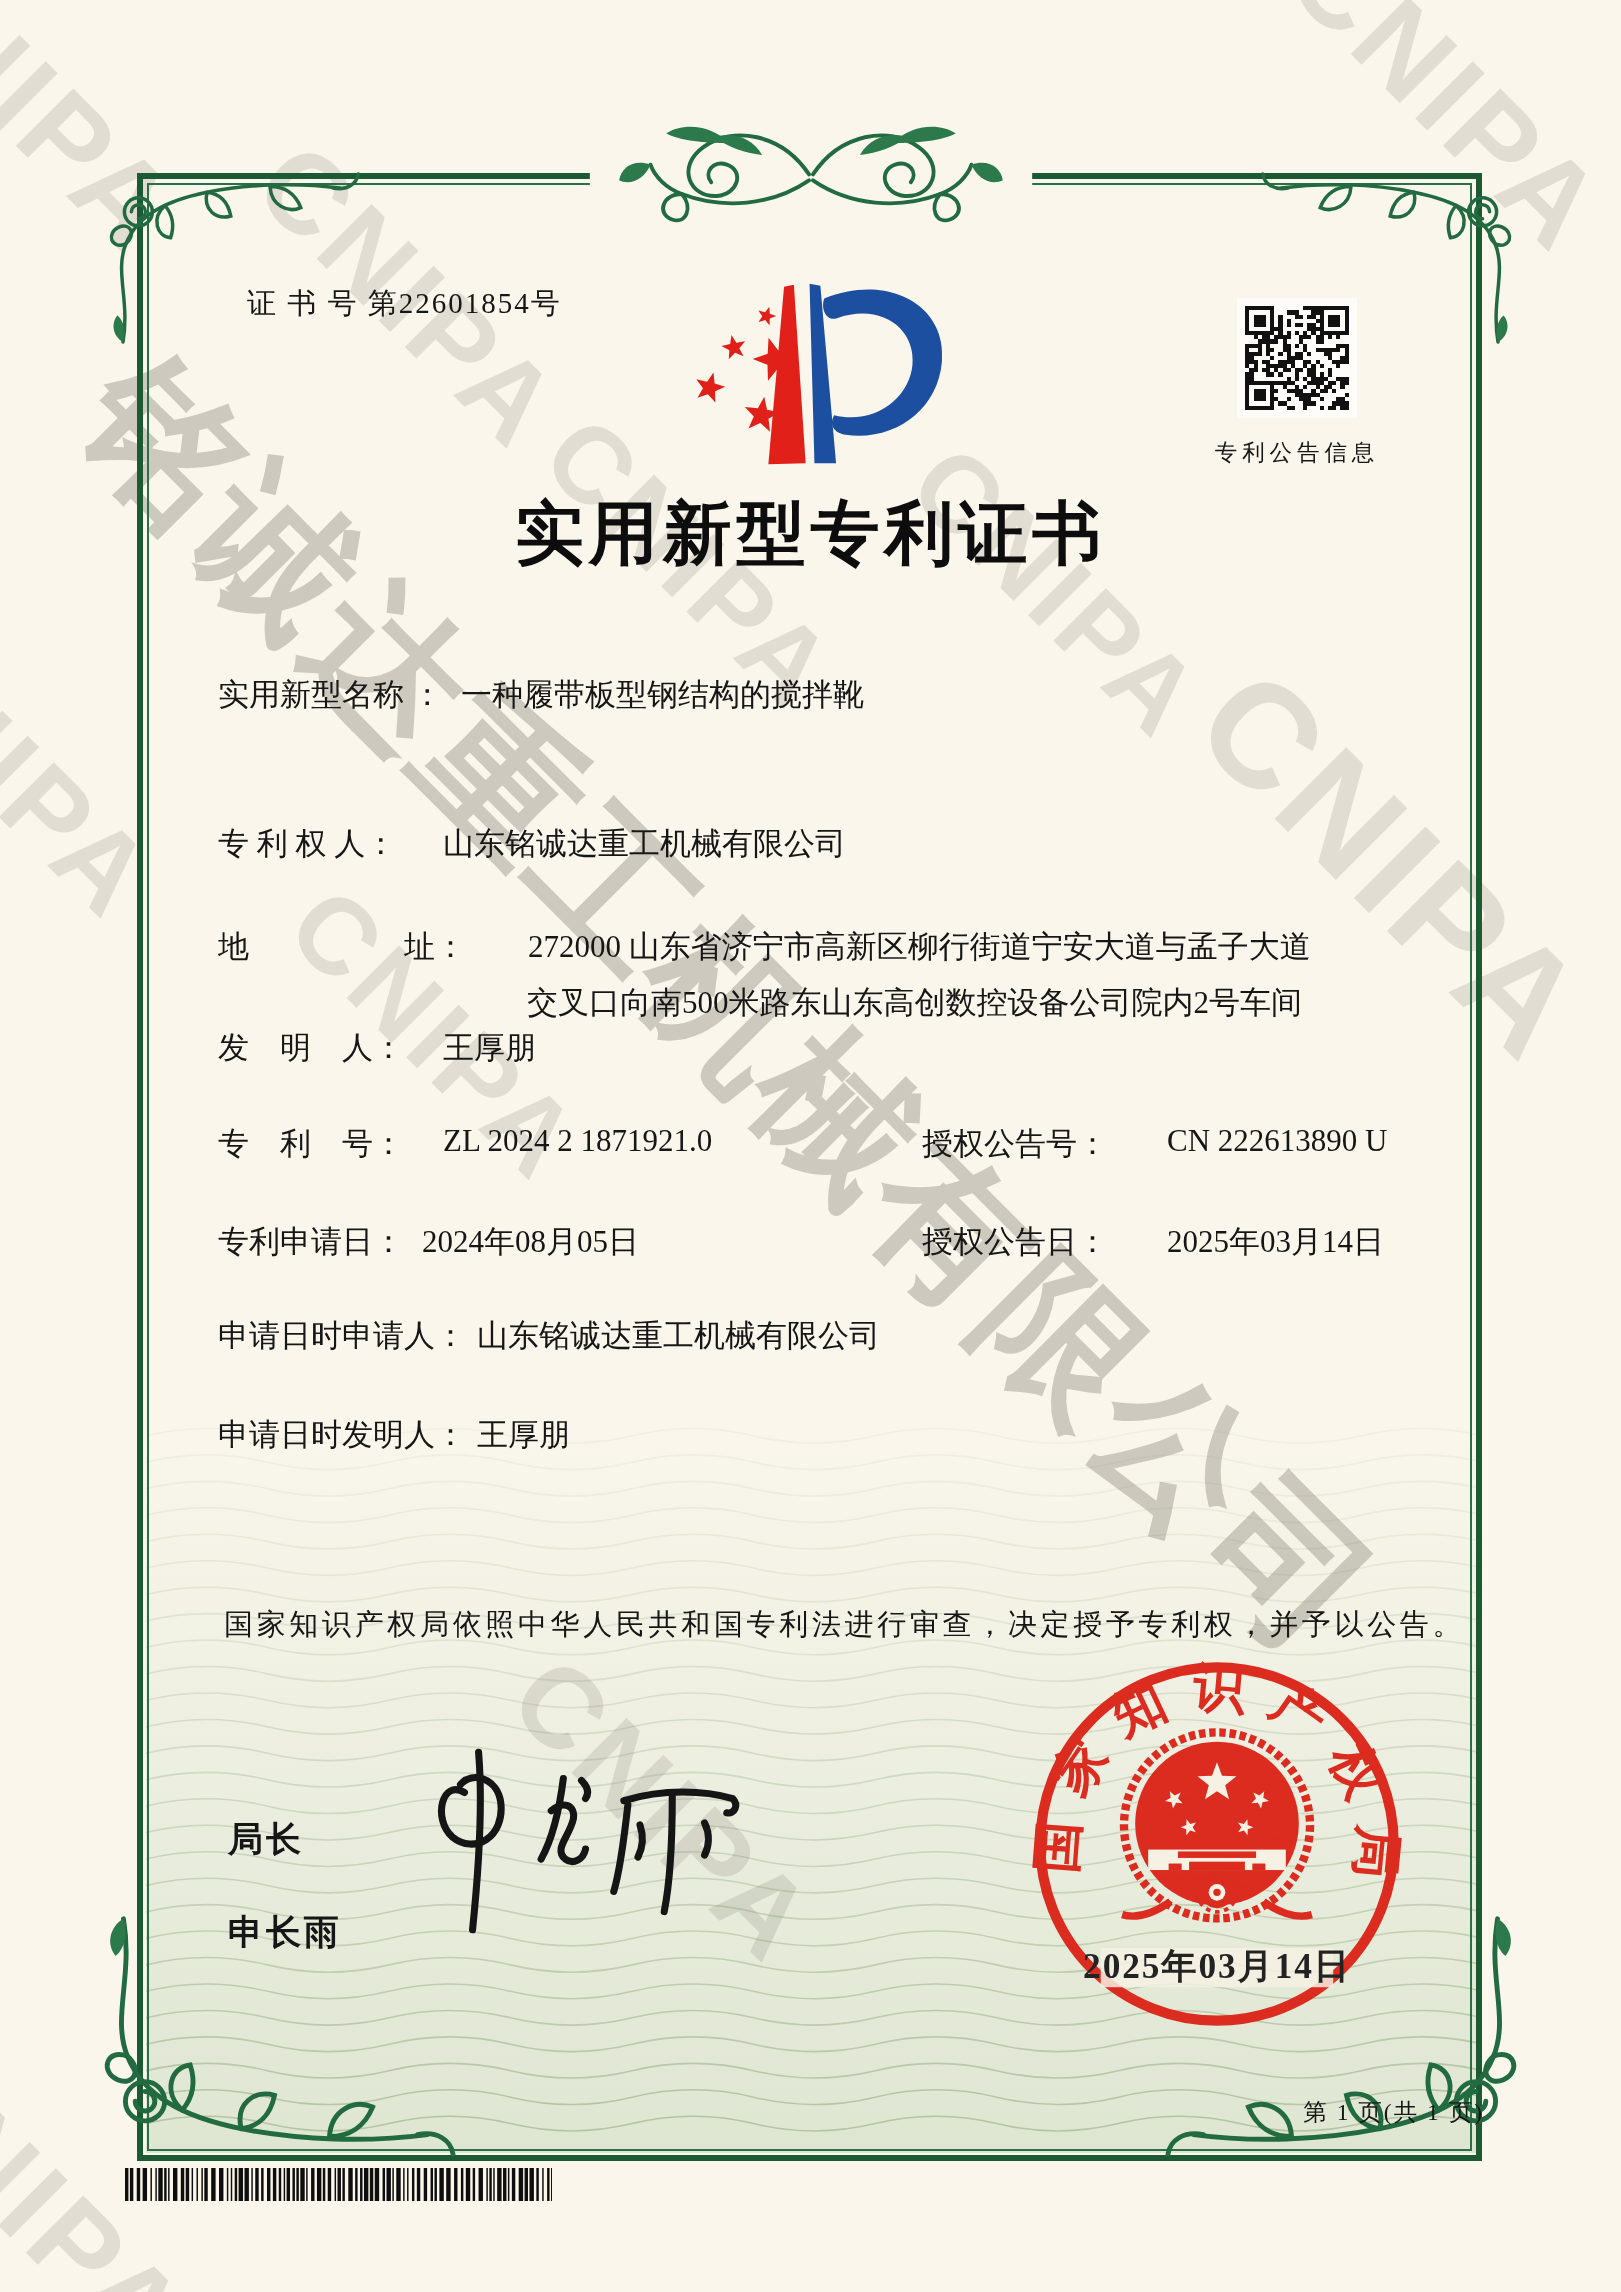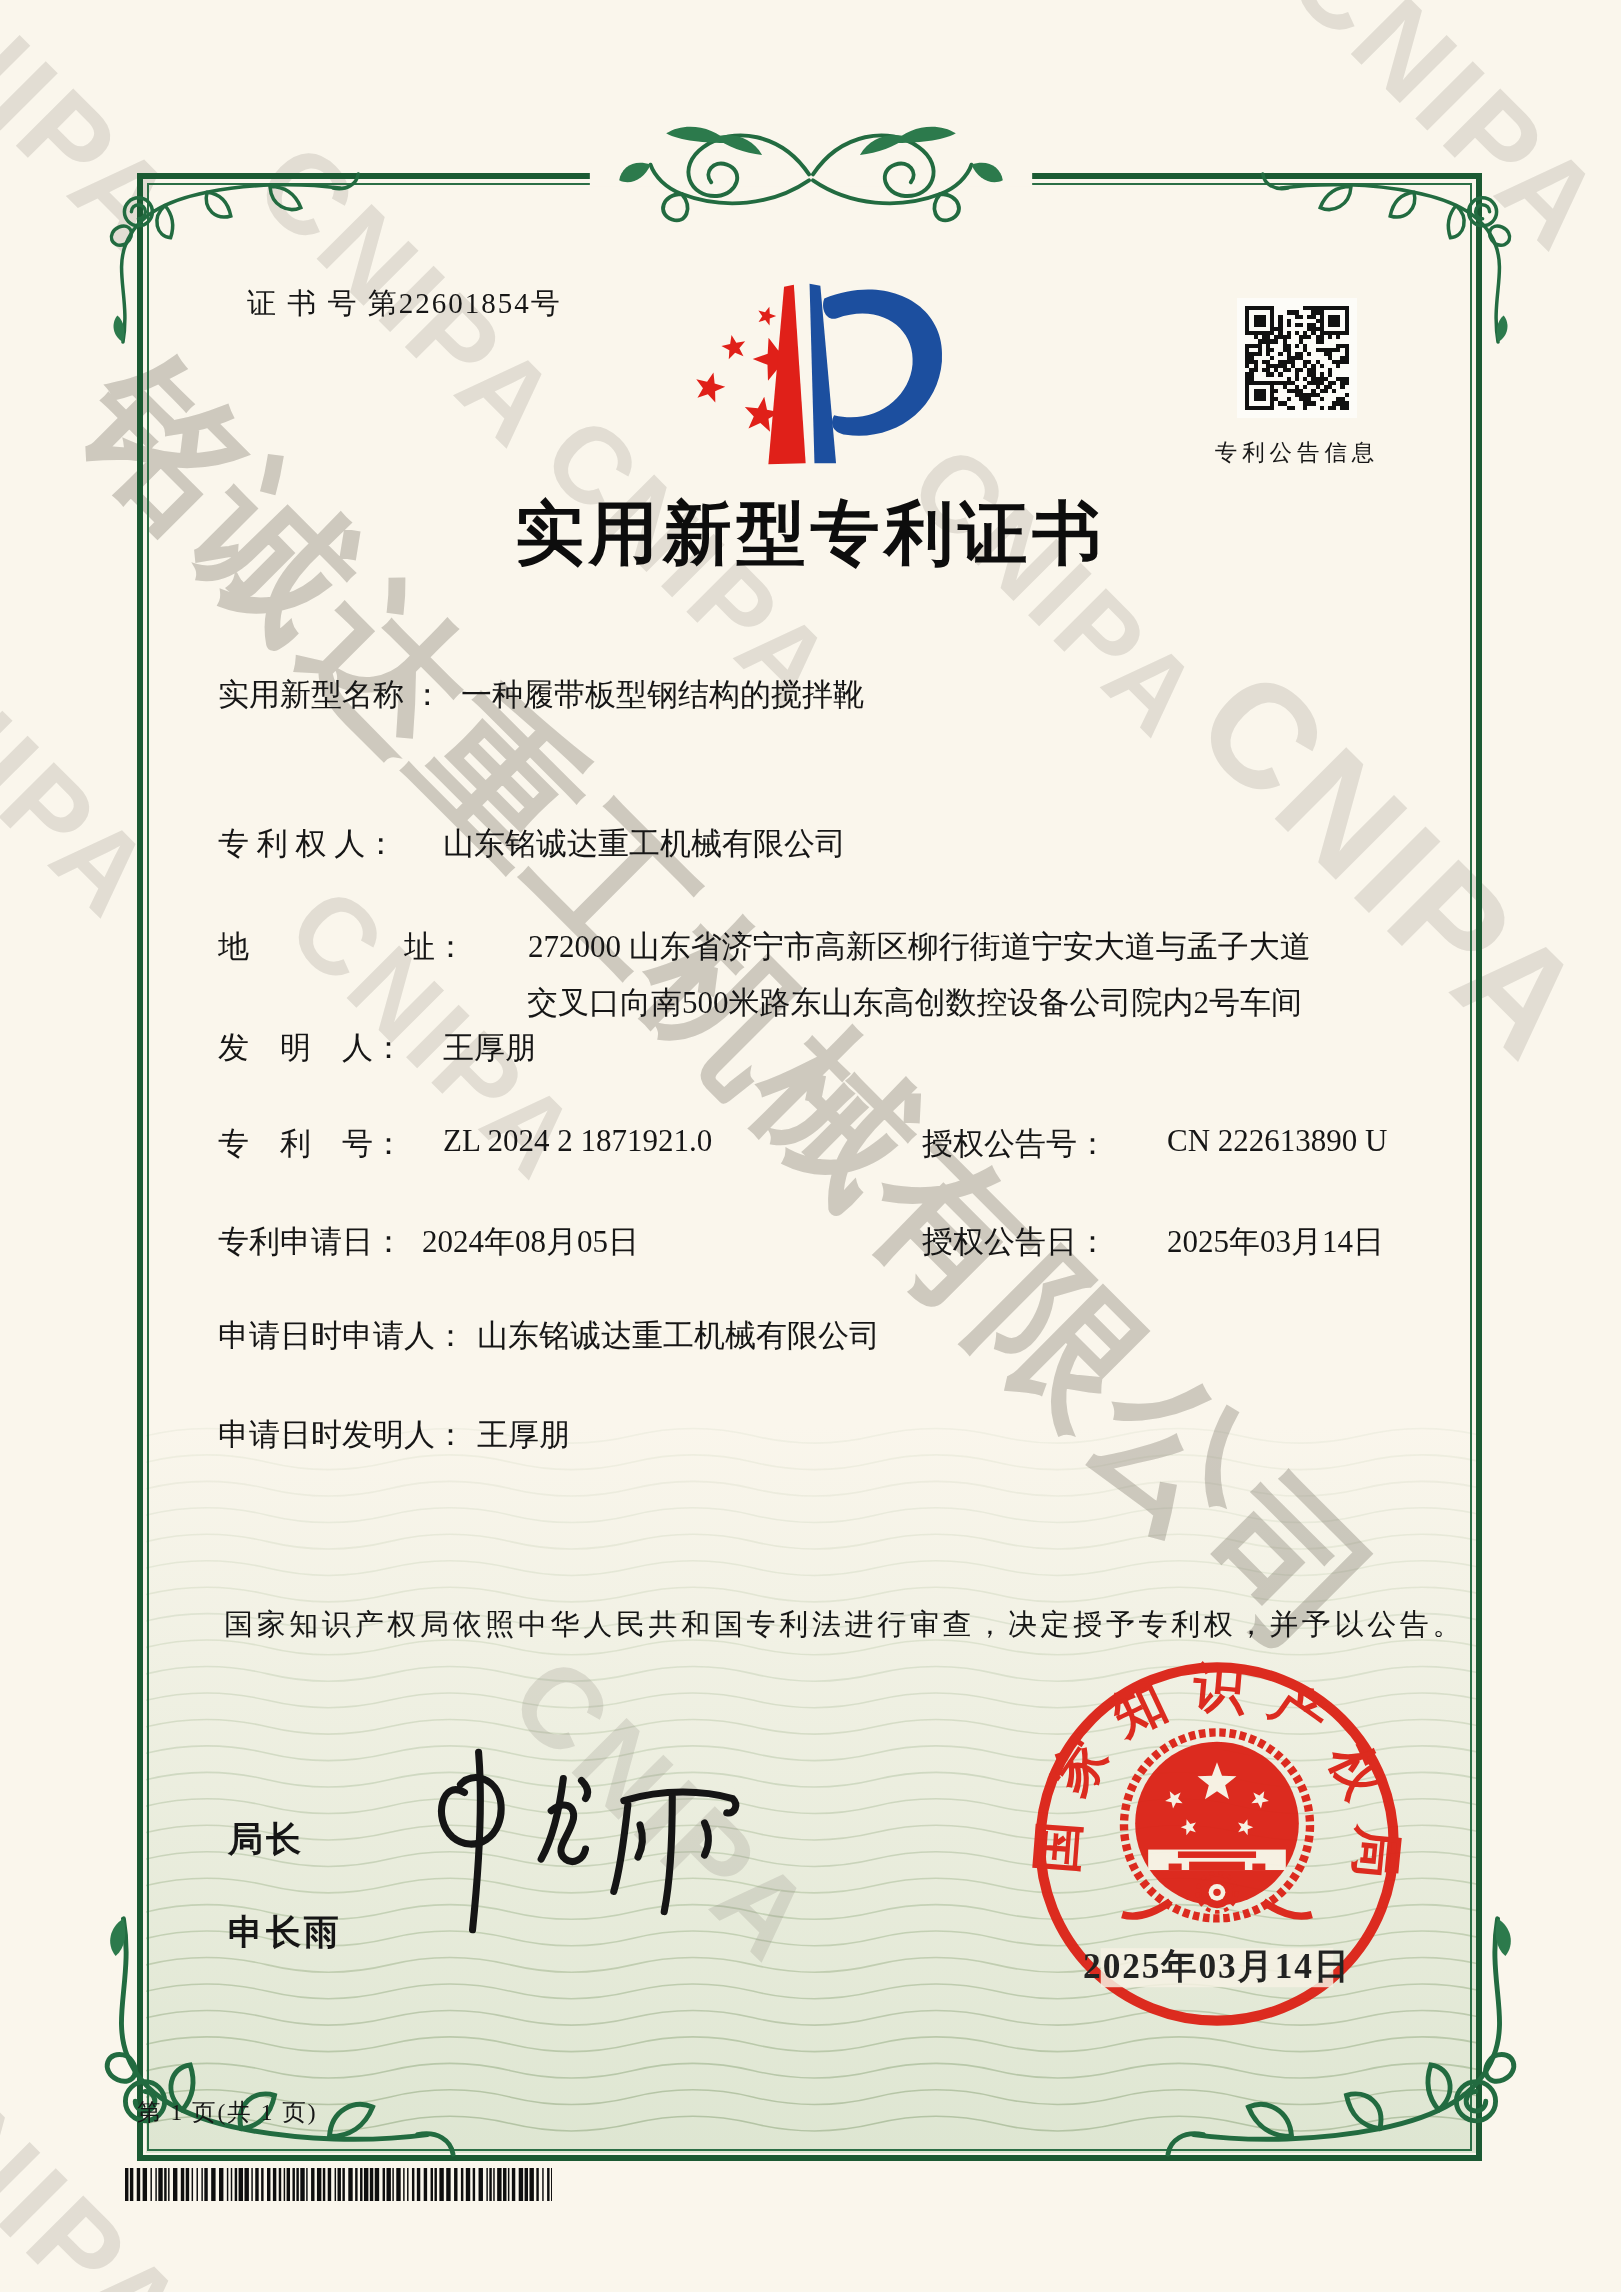--- a/index.html
+++ b/index.html
@@ -40,21 +40,21 @@
         text-align:justify;text-align-last:justify;margin-top:44px;}
   .s1{text-indent:61px;}
   .dir{position:absolute;left:228px;z-index:4;font-family:"Liberation Sans","DejaVu Sans",sans-serif;
        font-weight:700;font-size:35px;letter-spacing:2.9px;}
   .sig{position:absolute;left:412px;top:1737px;width:343px;height:208px;z-index:4;}
   .seal{position:absolute;left:1031px;top:1658px;width:372px;height:372px;z-index:4;opacity:.96;}
   .sealtxt{font-family:"Liberation Serif","DejaVu Serif",serif;font-weight:700;font-size:56px;
            letter-spacing:24px;fill:#dc2418;}
   .sealdate{font-family:"Liberation Serif","DejaVu Serif",serif;font-weight:700;font-size:38px;
             letter-spacing:2px;fill:#1b1b1b;}
-  .pageno{position:absolute;left:137px;top:2096px;width:1347px;z-index:4;text-align:left;
+  .pageno{position:absolute;left:137px;top:2096px;width:1347px;z-index:4;text-align:right;
           font-size:23.5px;letter-spacing:2px;}
   .barcode{position:absolute;left:125px;top:2168px;width:427px;height:33px;z-index:4;}
 </style>
 </head>
 <body>
 
 <div class="page">
 
   <div class="waves-tint"></div>
   <svg class="waves" id="waves" viewBox="0 0 1358 742" preserveAspectRatio="none">

